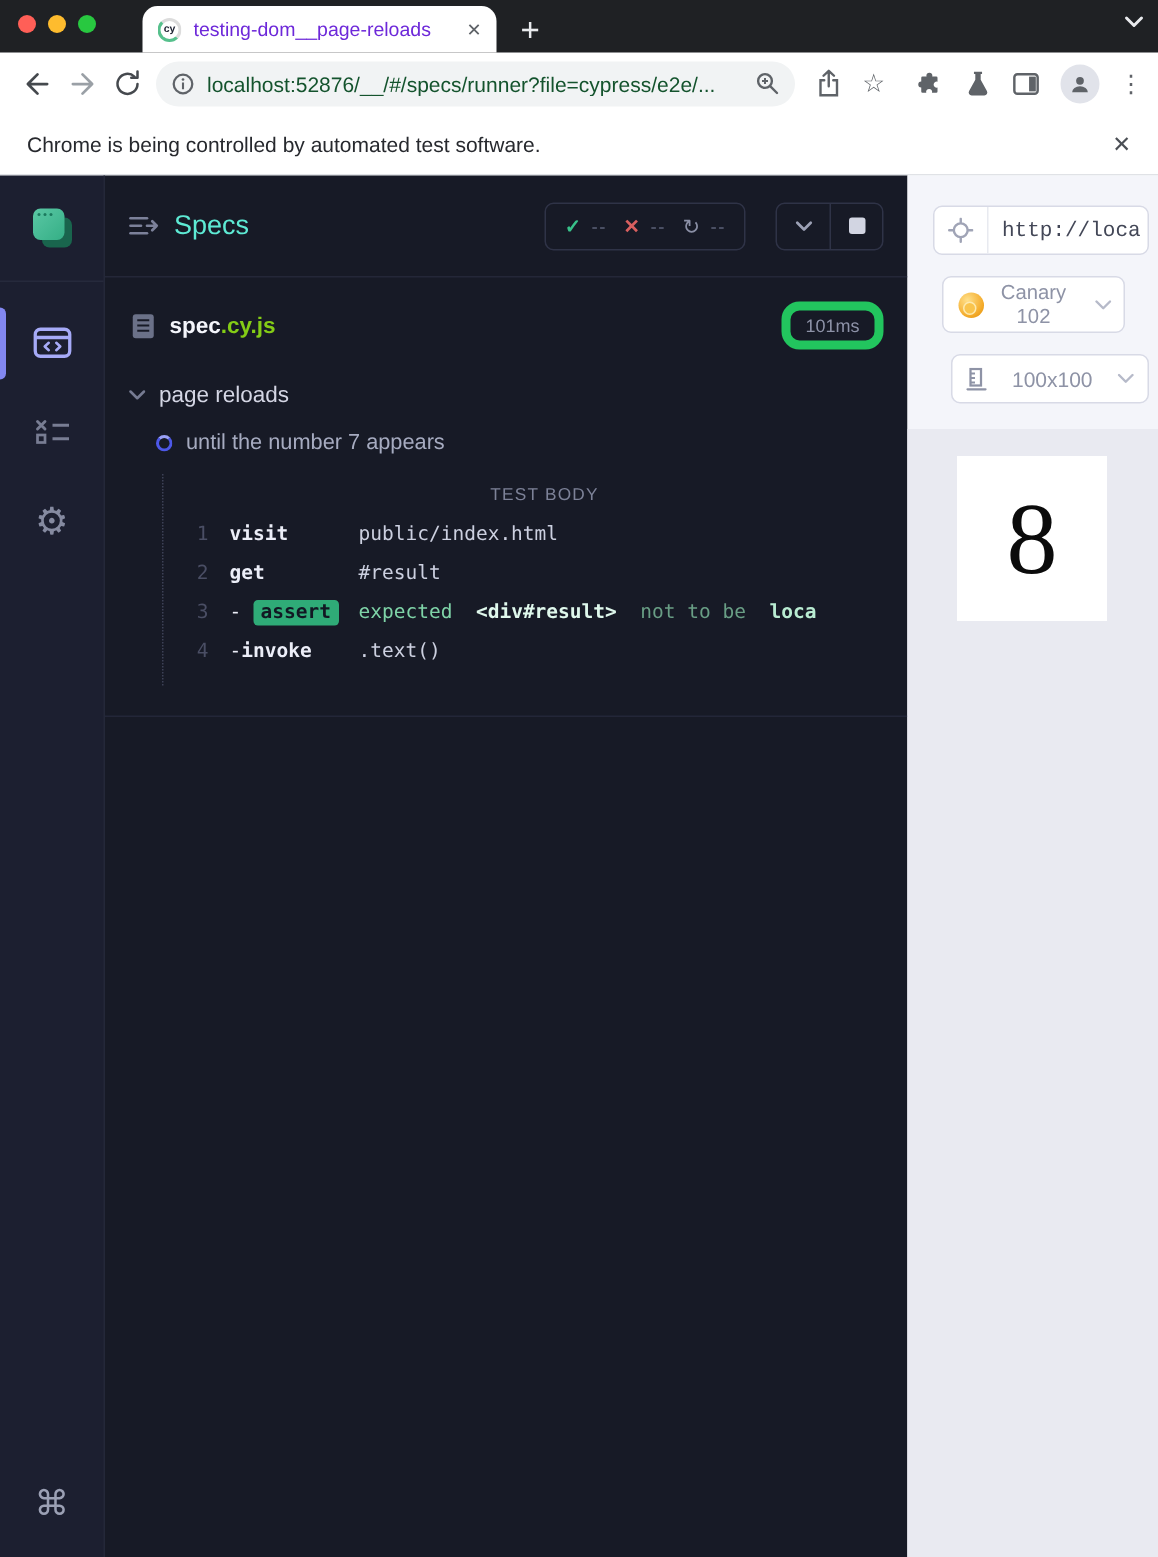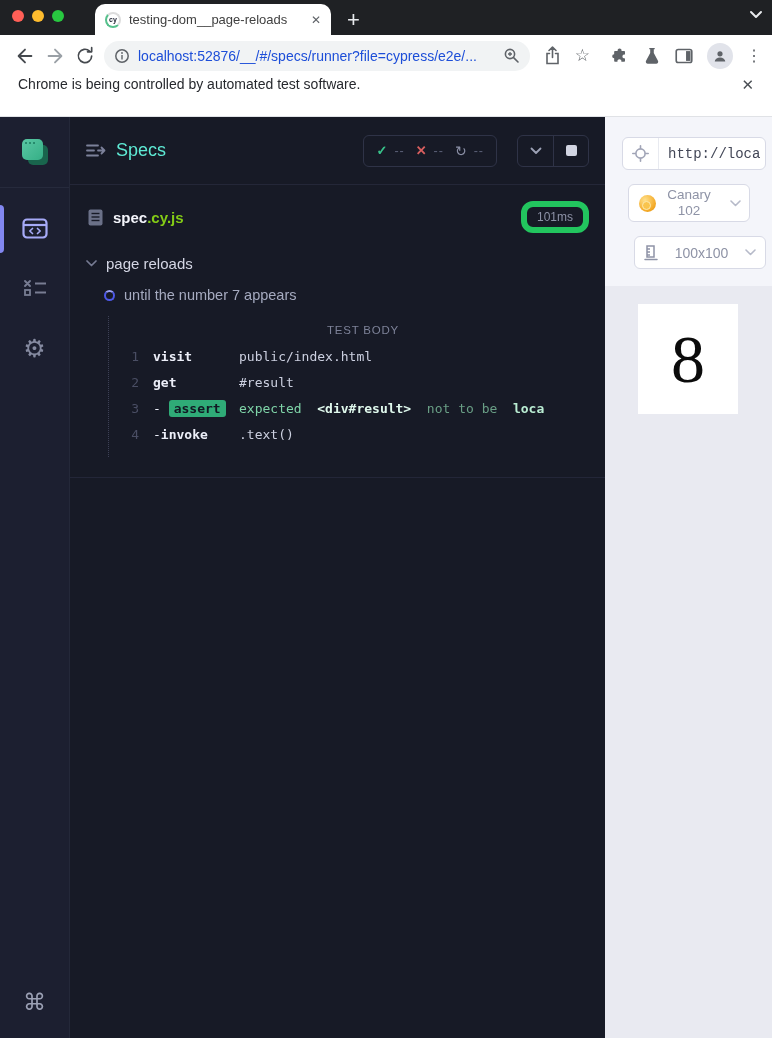--- a/index.html
+++ b/index.html
@@ -6,37 +6,37 @@
   html,body { width:772px; height:1038px; overflow:hidden; font-family:"Liberation Sans", sans-serif; }
   .window { width:772px; height:1038px; display:flex; flex-direction:column; background:#fff; }
 
   
   .tabstrip { height:35px; background:#1f2124; position:relative; display:flex; align-items:flex-end; flex:0 0 auto; }
   .traffic { position:absolute; left:12px; top:10px; display:flex; gap:8px; }
   .light { width:12px; height:12px; border-radius:50%; }
   .light.red { background:#ff5f57; } .light.yellow { background:#febc2e; } .light.green { background:#28c840; }
   .tab { margin-left:95px; width:236px; height:31px; background:#fff; border-radius:10px 10px 0 0; display:flex; align-items:center; padding:0 10px; gap:8px; }
   .favicon { width:16px; height:16px; border-radius:50%; background:#fff; border:2px solid #56c08c; border-top-color:#dcdcdc; border-right-color:#dcdcdc; display:flex; align-items:center; justify-content:center; font-size:7px; font-weight:bold; color:#1c2030; }
-  .tab-title { font-size:13px; color:#404040; white-space:nowrap; overflow:hidden; flex:1; }
+  .tab-title { font-size:13px; color:#6d28d9; white-space:nowrap; overflow:hidden; flex:1; }
   .tab-close { color:#5f6368; font-size:12px; cursor:pointer; }
   .newtab { color:#e8eaed; font-size:22px; font-weight:300; margin-left:16px; margin-bottom:4px; line-height:1; cursor:pointer; }
   .tabsearch { position:absolute; right:9px; top:10px; }
 
   
   .toolbar { height:41px; background:#fff; display:flex; align-items:center; padding:0 10px; flex:0 0 auto; }
   .navbtn { width:30px; height:30px; display:flex; align-items:center; justify-content:center; border-radius:50%; cursor:pointer; flex:0 0 auto; }
   .omnibox { width:437px; height:30px; background:#f1f3f4; border-radius:16px; display:flex; align-items:center; padding:0 10px; margin-left:4px; gap:8px; }
-  .urltext { font-size:14px; color:#1d4ed8; flex:1; white-space:nowrap; overflow:hidden; }
+  .urltext { font-size:14px; color:#14532d; flex:1; white-space:nowrap; overflow:hidden; }
   .tool-right { display:flex; align-items:center; margin-left:6px; }
   .star-glyph { font-size:17px; color:#5f6368; }
   .avatar { width:26px; height:26px; border-radius:50%; background:#e1e3ea; display:flex; align-items:center; justify-content:center; }
   .dots { font-size:16px; color:#5f6368; letter-spacing:0; }
 
   
-  .infobar { height:41px; background:#fff; border-bottom:1px solid #e0e2e6; display:flex; align-items:flex-start; padding:0 18px; flex:0 0 auto; }
+  .infobar { height:41px; background:#fff; border-bottom:1px solid #e0e2e6; display:flex; align-items:center; padding:0 18px; flex:0 0 auto; }
   .infobar-text { font-size:14px; color:#27292e; flex:1; }
   .infobar-close { color:#4b4f55; font-size:15px; cursor:pointer; }
 
   
   .content { flex:1; display:flex; min-height:0; }
 
   
   .sidebar { width:70px; background:#1c1f30; border-right:1px solid #242839; display:flex; flex-direction:column; align-items:center; position:relative; flex:0 0 auto; }
   .logo-zone { height:71px; width:100%; display:flex; align-items:center; justify-content:center; border-bottom:1px solid #262a3c; cursor:pointer; }
   .cylogo { position:relative; width:26px; height:26px; }

